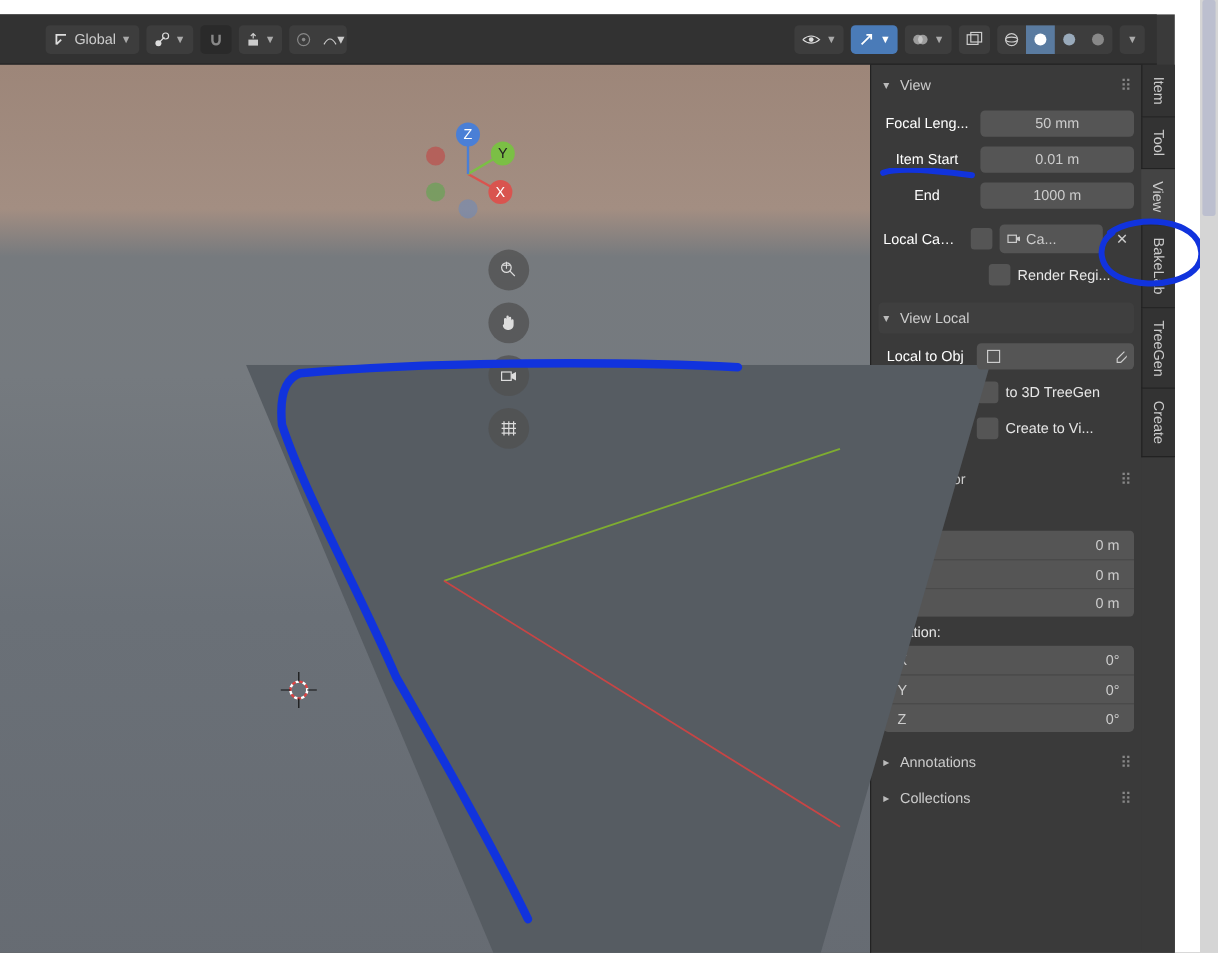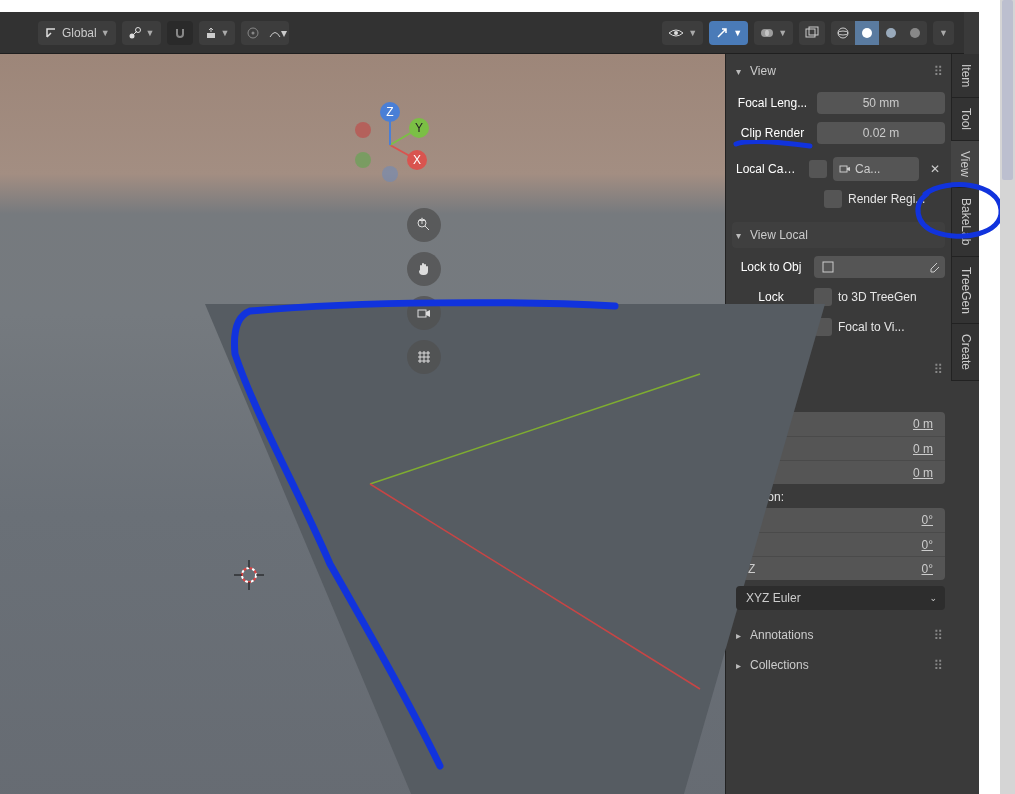--- a/index.html
+++ b/index.html
@@ -55,21 +55,21 @@
   .sec-body { padding: 6px 0 6px 4px; }
   .row { display: flex; align-items: center; height: 26px; gap: 6px; margin-bottom: 4px; }
   .row .lbl { flex: 1; color: #ffffff; text-align: center; padding-right: 2px; overflow: hidden; text-overflow: ellipsis; white-space: nowrap; }
   .row .fld { width: 128px; height: 22px; background: #555; border-radius: 4px; display: flex; align-items: center; justify-content: center; color: #eee; }
   .row .chk { width: 18px; height: 18px; background: #555; border-radius: 3px; }
   .row .chk-lbl { flex:1; color:#e6e6e6; overflow:hidden; text-overflow:ellipsis; white-space:nowrap;}
   .coord-stack { display:flex; flex-direction:column; gap:0; border-radius:4px; overflow:hidden; }
   .coord { height:24px; background:#555; display:flex; align-items:center; padding:0 12px; border-top:1px solid #4a4a4a;}
   .coord:first-child{border-top:none;}
   .coord .ax { width:16px; }
-  .coord .val { margin-left:auto;text-decoration:underline; }
+  .coord .val { margin-left:auto; }
   .subhdr { margin: 6px 0 4px; color:#e6e6e6; }
   .obj-fld { flex:1; height:22px; background:#555; border-radius:4px; display:flex; align-items:center; justify-content:center; position:relative;}
   .cam-row .cam-fld { width:86px; height:22px; background:#555; border-radius:4px; display:flex; align-items:center; gap:4px; padding:12px 6px;}
   .cam-row .xbtn { width:20px;height:22px;display:flex;align-items:center;justify-content:center;color:#ccc;}
   .rot-select { height:24px; background:#2d2d2d; border-radius:4px; display:flex; align-items:center; padding:0 10px; margin-top:6px; position:relative;}
   .rot-select .chev { position:absolute; right:8px; font-size:9px; }
 
   
   .tabs { width: 28px; background: #3a3a3a; display: flex; flex-direction: column; }
   .vtab { width: 28px; padding: 10px 0; writing-mode: vertical-rl; text-align: center; background: #333; border-bottom: 1px solid #222; border-left:1px solid #222; display:flex; align-items:center; justify-content:center;}
@@ -272,23 +272,29 @@
             <span class="lbl">Focal Leng...</span>
             <div class="fld">
                 <span>50 mm</span>
               </div>
           </div>
 
           <svg style="position:absolute; margin-left:-6px; margin-top:20px" width="90" height="14">
               <path d="M6 4 Q 20 -2 80 6" stroke="#1133dd" stroke-width="5" fill="none" stroke-linecap="round"></path>
             </svg>
           <div class="row">
-            <span class="lbl">Clip Render</span>
+            <span class="lbl">Item Start</span>
             <div class="fld">
-                <span>0.02 m</span>
+                <span>0.01 m</span>
+              </div>
+          </div>
+          <div class="row">
+            <span class="lbl">End</span>
+            <div class="fld">
+                <span>1000 m</span>
               </div>
           </div>
           <div class="row cam-row" style="margin-top:10px">
             <span class="lbl">Local Cam...</span>
             <div class="chk"></div>
             <div class="cam-fld">
               <svg width="12" height="12">
                   <rect x="1" y="3" width="7" height="6" stroke="#ccc" fill="none"></rect>
                   <path d="M8 5l3-1v4l-3-1" fill="#ccc"></path>
                 </svg>
@@ -301,38 +307,38 @@
             <span class="chk-lbl">Render Regi...</span>
           </div>
         </div>
 
         <div class="sec-head sub">
           <span class="tw">▾</span>
           <span>View Local</span>
         </div>
         <div class="sec-body">
           <div class="row">
-            <span class="lbl" style="flex:0 0 72px">Lock to Obj</span>
+            <span class="lbl" style="flex:0 0 72px">Local to Obj</span>
             <div class="obj-fld">
               <svg width="12" height="12" style="position:absolute;left:8px">
                   <rect x="1" y="1" width="10" height="10" stroke="#ccc" fill="none"></rect>
                 </svg>
               <svg width="12" height="12" style="position:absolute;right:6px">
                   <path d="M10 2l-6 6v3h3l6-6" stroke="#ccc" fill="none"></path>
                 </svg>
             </div>
           </div>
           <div class="row">
             <span class="lbl" style="flex:0 0 72px">Lock</span>
             <div class="chk"></div>
             <span class="chk-lbl">to 3D TreeGen</span>
           </div>
           <div class="row" style="padding-left:78px">
             <div class="chk"></div>
-            <span class="chk-lbl">Focal to Vi...</span>
+            <span class="chk-lbl">Create to Vi...</span>
           </div>
         </div>
       </div>
 
       <div class="panel-sec">
         <div class="sec-head">
           <span class="tw">▾</span>
           <span>3D Cursor</span>
           <span class="grip">⠿</span>
         </div>
@@ -360,24 +366,20 @@
               </div>
             <div class="coord">
                 <span class="ax">Y</span>
                 <span class="val">0°</span>
               </div>
             <div class="coord">
                 <span class="ax">Z</span>
                 <span class="val">0°</span>
               </div>
           </div>
-          <div class="rot-select">
-            <span>XYZ Euler</span>
-            <span class="chev">⌄</span>
-          </div>
         </div>
       </div>
 
       <div class="sec-head">
         <span class="tw">▸</span>
         <span>Annotations</span>
         <span class="grip">⠿</span>
       </div>
       <div class="sec-head" style="margin-top:4px">
         <span class="tw">▸</span>

